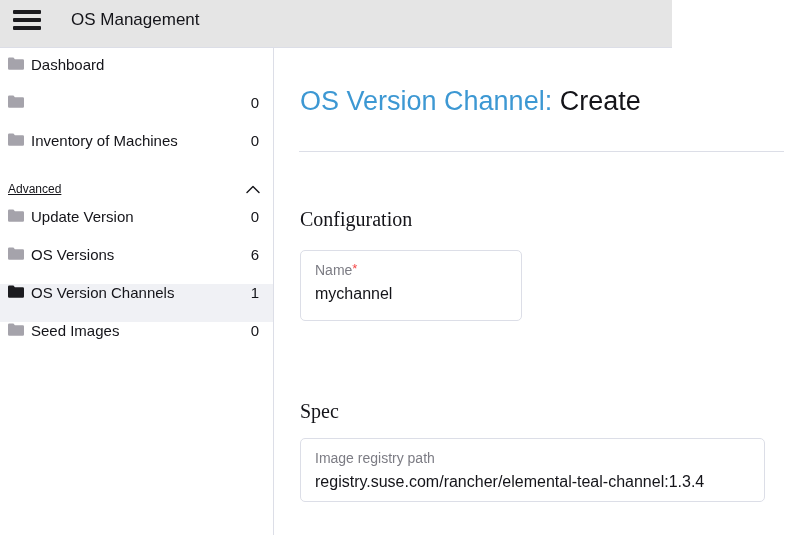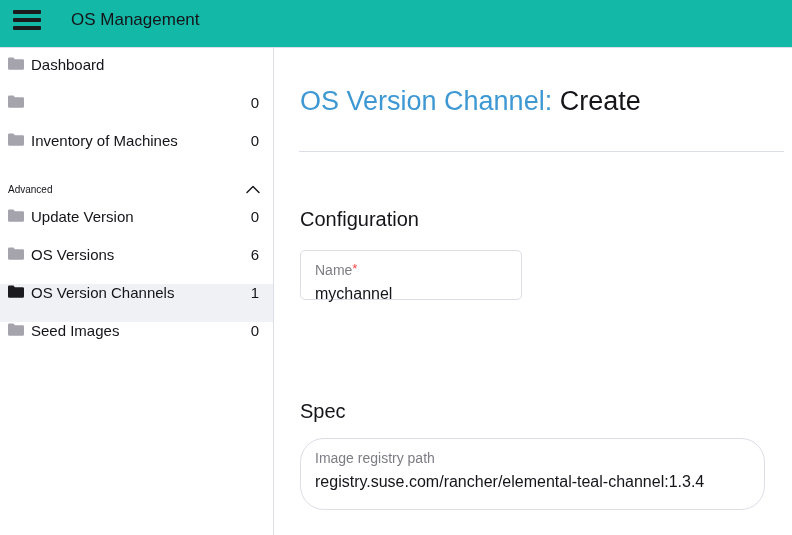--- a/index.html
+++ b/index.html
@@ -5,23 +5,23 @@
   html,body{margin:0;padding:0;}
   body{
     width:792px;height:535px;position:relative;overflow:hidden;
     background:#ffffff;color:#141419;
     font-family:"Liberation Sans",sans-serif;
     -webkit-font-smoothing:antialiased;
   }
 
   
   .header{
-    position:absolute;top:0;left:0;width:792px;height:48px;
+    position:absolute;top:0;left:0;width:672px;height:48px;
     box-sizing:border-box;border-bottom:1px solid #dcdee7;
-    display:flex;align-items:center;padding:0 0 7px 13px;background:#14b8a6;
+    display:flex;align-items:center;padding:0 0 7px 13px;background:#e5e5e5;
   }
   .hamburger{width:28px;display:flex;flex-direction:column;gap:4px;cursor:pointer;}
   .hamburger i{display:block;height:4px;background:#1b1b1f;border-radius:1px;}
   .app-title{margin-left:30px;font-size:17px;color:#141419;}
 
   
   .sidebar{
     position:absolute;top:48px;left:0;width:274px;bottom:0;
     box-sizing:border-box;border-right:1px solid #dcdee7;
     padding-top:8px;background:#fff;
@@ -33,49 +33,49 @@
   .nav-row .folder{
     width:17px;height:14px;margin-right:6px;flex:none;
     color:#a5a3ab;display:flex;align-items:center;
   }
   .nav-row .folder svg{width:16px;height:13px;display:block;}
   .nav-row.selected{background:#f0f1f5;}
   .nav-row.selected .folder{color:#1b1b1f;}
   .nav-count{margin-left:auto;font-size:15px;color:#141419;}
   .group-row{
     height:38px;display:flex;align-items:center;
-    padding:0 13px 0 8px;font-size:10px;cursor:pointer;
+    padding:0 13px 0 8px;font-size:12px;cursor:pointer;text-decoration:underline;
   }
   .chevron{margin-left:auto;display:flex;align-items:center;}
   .chevron svg{width:14px;height:9px;display:block;}
 
   
   .main{position:absolute;left:274px;top:48px;right:0;bottom:0;background:#fff;}
   .page-title{
     position:absolute;left:26px;top:36px;
     font-size:27px;line-height:34px;white-space:nowrap;
   }
   .page-title .resource{color:#3d98d3;}
   .page-title .action{color:#141419;}
   .title-divider{
     position:absolute;left:25px;right:8px;top:103px;
     border-top:1px solid #dcdee7;height:0;
   }
   .section-heading{
-    position:absolute;left:26px;font-size:20px;line-height:26px;color:#141419;
+    position:absolute;left:26px;font-size:20px;line-height:26px;color:#141419;font-family:Liberation Serif, serif;
   }
   #heading-configuration{top:158px;}
   #heading-spec{top:350px;}
   .field-box{
     position:absolute;left:26px;box-sizing:border-box;
     border:1px solid #dcdee7;border-radius:5px;background:#fff;
     padding:11px 14px;
   }
-  #name-field-box{top:202px;width:222px;height:50px;}
-  #registry-field-box{top:390px;width:465px;height:72px;border-radius:24px;}
+  #name-field-box{top:202px;width:222px;height:71px;}
+  #registry-field-box{top:390px;width:465px;height:64px;}
   .field-label{font-size:14px;line-height:17px;color:#7c7c84;}
   .required-mark{color:#f64747;font-size:13px;vertical-align:top;line-height:14px;}
   .field-input{
     display:block;width:100%;margin-top:5px;padding:0;border:none;outline:none;
     font-family:Liberation Sans, sans-serif;font-size:16px;line-height:20px;
     color:#141419;background:transparent;
   }
 </style>
 </head>
 <body>

